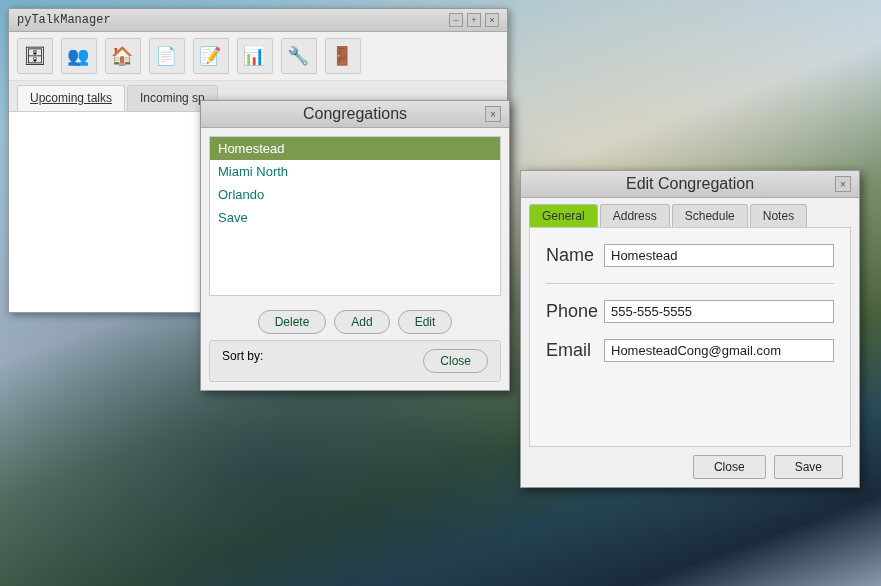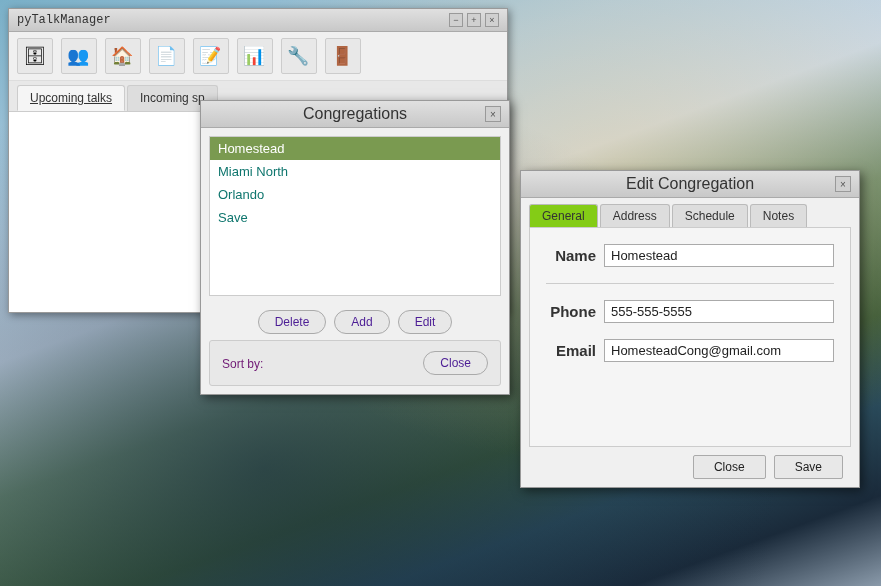--- a/index.html
+++ b/index.html
@@ -175,37 +175,36 @@
       justify-content: center;
       padding: 6px 8px;
     }
     .cong-btn {
       padding: 4px 16px;
       background: #e8e8e8;
       border: 1px solid #aaa;
       border-radius: 12px;
       cursor: pointer;
       font-size: 12px;
-      color: #4c1d95;
+      color: #14532d;
     }
     .sort-section {
       margin: 0 8px 8px;
       background: #e8e8e8;
       border: 1px solid #ccc;
       border-radius: 3px;
       padding: 8px 12px;
       display: flex;
       align-items: flex-start;
       gap: 12px;
     }
     .sort-label {
       font-size: 12px;
-      color: #701a75;
+      color: #000000;
       margin-bottom: 6px;
-      margin-top: 8px;
     }
     .sort-options {
       flex: 1;
     }
     .sort-row {
       display: flex;
       align-items: center;
       gap: 8px;
       margin-bottom: 4px;
     }
@@ -276,24 +275,23 @@
       min-height: 220px;
     }
     .form-row {
       display: flex;
       align-items: center;
       margin-bottom: 16px;
       gap: 8px;
     }
     .form-label {
       width: 50px;
-      font-size: 15px;
-      color: #333;
-      text-align: right;
-      font-weight: bold;
+      font-size: 18px;
+      color: #333;
+      text-align: left;
     }
     .form-input {
       flex: 1;
       padding: 3px 6px;
       border: 1px solid #aaa;
       background: white;
       font-size: 13px;
       color: #222;
     }
     .form-separator {

